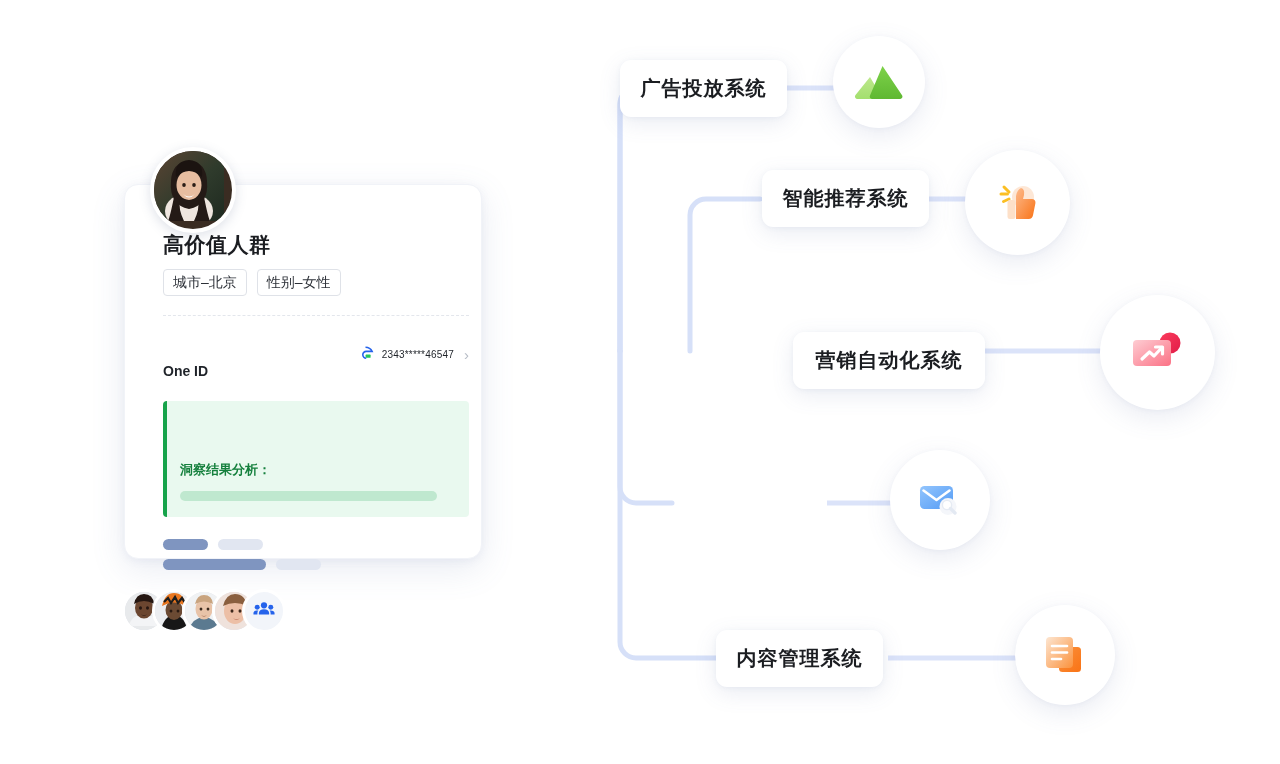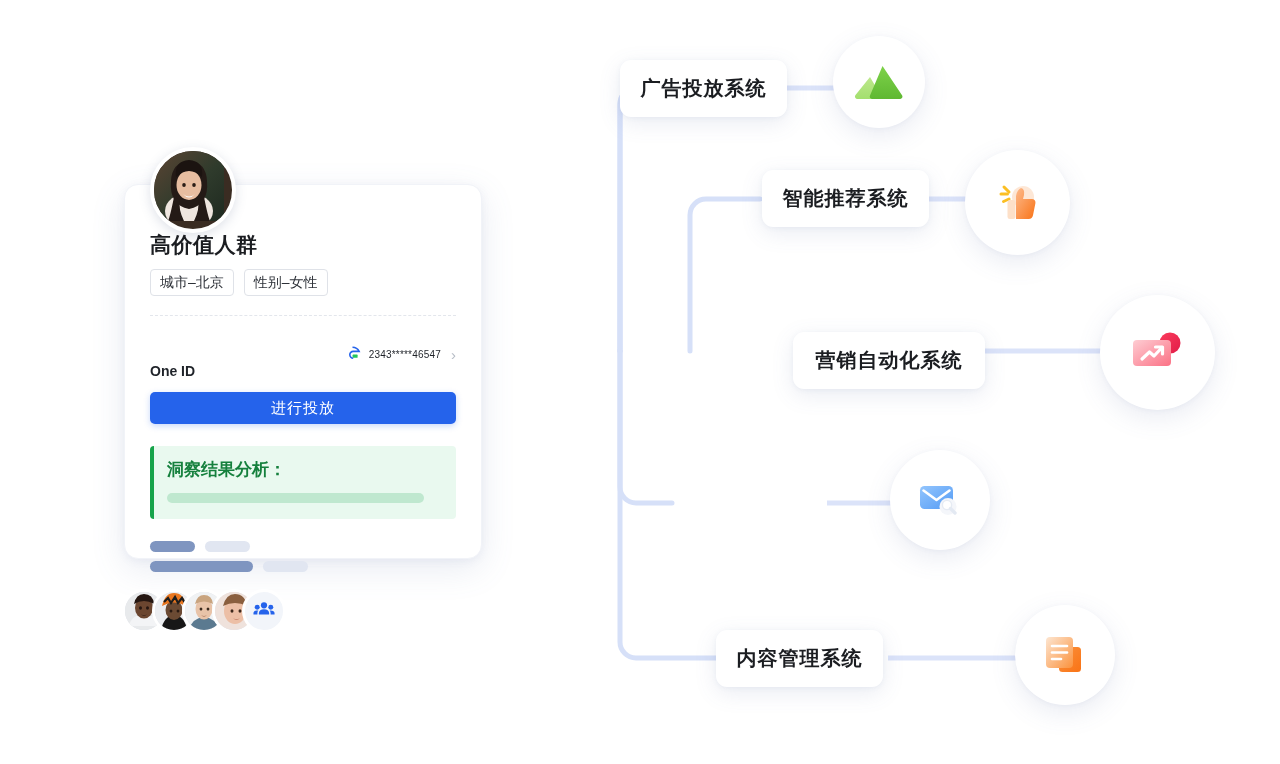--- a/index.html
+++ b/index.html
@@ -51,21 +51,21 @@
     border-radius: 50%;
     border: 4px solid #ffffff;
     box-shadow: 0 3px 12px rgba(70, 90, 130, 0.18);
     overflow: hidden;
     background: #3a2c22;
   }
   .persona-avatar svg { display: block; }
 
   .card-body {
     position: absolute;
-    left: 0; top: 48px;
+    left: 13px; top: 48px;
     width: 100%;
     box-sizing: border-box;
     padding: 0 25px;
   }
   .persona-title {
     font-size: 21px;
     font-weight: bold;
     color: #1b1d21;
     letter-spacing: 0.5px;
     margin: 0 0 13px 0;
@@ -132,24 +132,25 @@
   }
   .insight-box {
     margin-top: 22px;
     background: #e9f9ef;
     border-left: 4px solid #16a34a;
     border-radius: 4px;
     padding: 12px 14px 16px 13px;
     box-sizing: border-box;
   }
   .insight-title {
-    font-size: 17px;
+    font-size: 13px;
     color: #15803d;
     font-weight: bold;
     margin-bottom: 12px;
+    margin-top: 48px;
   }
   .insight-bar {
     height: 10px;
     border-radius: 5px;
     background: #bfe8cf;
     width: 257px;
   }
   .skeleton-block { margin-top: 22px; }
   .sk-row { display: flex; gap: 10px; margin-bottom: 9px; }
   .sk {
@@ -302,21 +303,20 @@
               <path d="M8.5 1.2a7.3 7.3 0 0 1 6.6 4.2H8.9a3.1 3.1 0 0 0 0 6.2h6.2a7.3 7.3 0 0 1-6.6 4.2z" fill="#ffffff"></path>
               <rect x="8.6" y="8.6" width="5" height="3.2" rx="0.6" fill="#22c55e"></rect>
               <path d="M8.5 1.2a7.3 7.3 0 0 1 6.6 4.2H9.2a3.4 3.4 0 0 0-3.4 3.4 3.4 3.4 0 0 0 3.4 3.4" fill="none" stroke="#2563eb" stroke-width="1.6"></path>
             </svg>
           </span>
           <span class="oneid-value">2343*****46547</span>
           <span class="chevron">›</span>
         </span>
       </div>
 
-      <button class="cta-button">进行投放</button>
 
       <div class="insight-box">
         <div class="insight-title">洞察结果分析：</div>
         <div class="insight-bar"></div>
       </div>
 
       <div class="skeleton-block">
         <div class="sk-row">
           <div class="sk dark" style="width:45px"></div>
           <div class="sk light" style="width:45px"></div>

